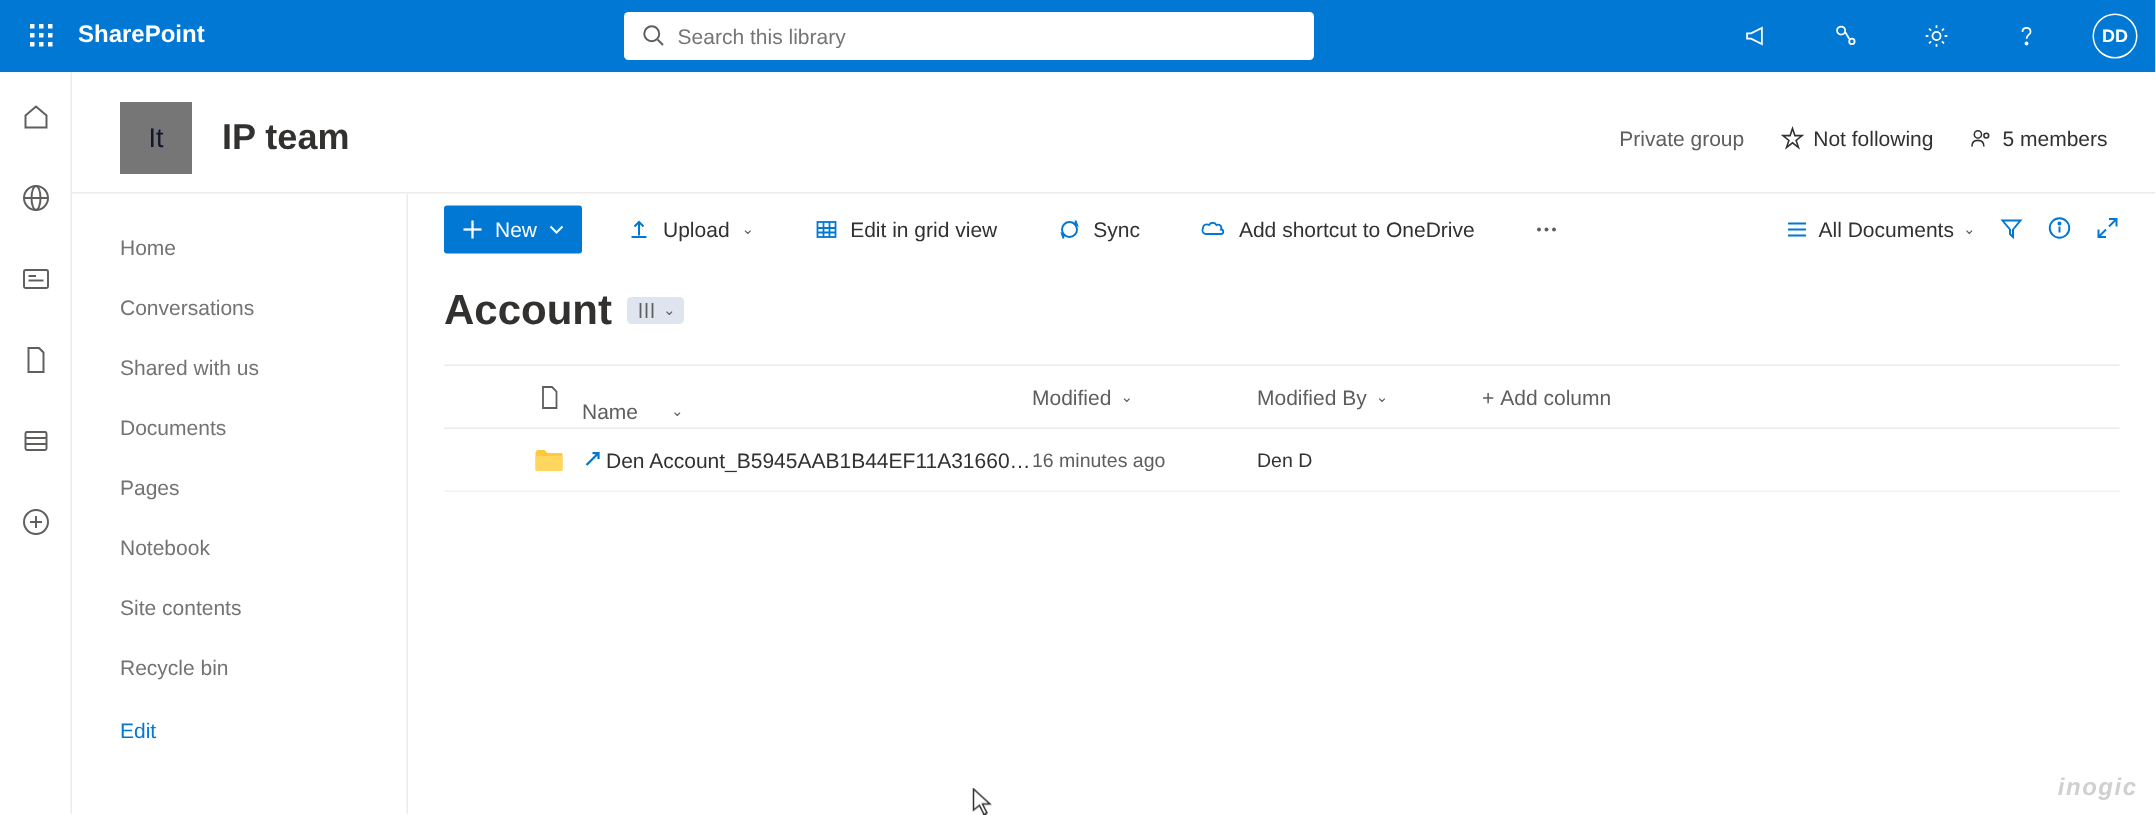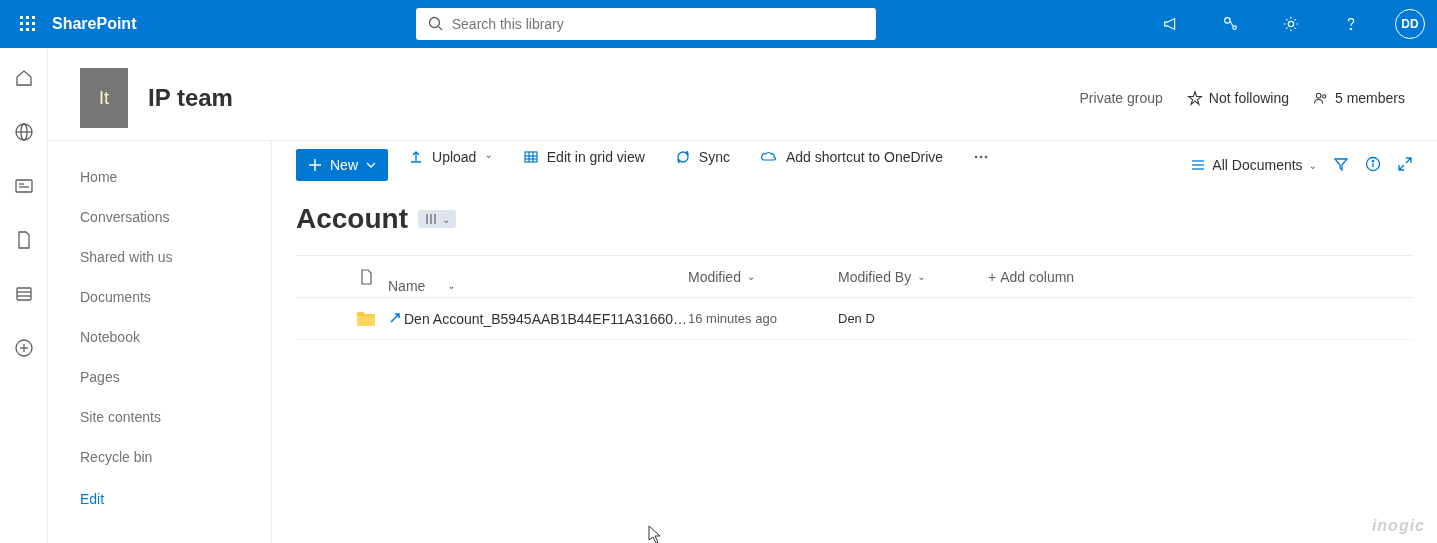--- a/index.html
+++ b/index.html
@@ -19,38 +19,38 @@
     .avatar { width: 30px; height: 30px; border-radius: 50%; border: 1px solid white; display: flex; align-items: center; justify-content: center; font-size: 12px; font-weight: 600; cursor: pointer; }
     
     
     .main-layout { display: flex; height: calc(100vh - 48px); }
     .rail { width: 48px; border-right: 1px solid #edebe9; display: flex; flex-direction: column; align-items: center; padding-top: 14px; gap: 22px; }
     .rail-btn { width: 32px; height: 32px; display: flex; align-items: center; justify-content: center; cursor: pointer; color: #605e5c; }
     .content-area { flex: 1; display: flex; flex-direction: column; }
     
     
     .site-header { display: flex; align-items: center; padding: 20px 32px 12px 32px; border-bottom: 1px solid #edebe9; }
-    .site-logo { width: 48px; height: 60px; background: #767676; color: #fef9c3; display: flex; align-items: center; justify-content: center; font-size: 18px; }
+    .site-logo { width: 48px; height: 48px; background: #767676; color: #0f172a; display: flex; align-items: center; justify-content: center; font-size: 18px; }
     .site-title { font-size: 24px; font-weight: 600; margin-left: 20px; }
     .site-meta { margin-left: auto; display: flex; align-items: center; gap: 24px; font-size: 14px; color: #323130; }
     .meta-item { display: flex; align-items: center; gap: 6px; }
     .meta-gray { color: #605e5c; }
     
     
     .below-header { display: flex; flex: 1; }
     .left-nav { width: 224px; border-right: 1px solid #edebe9; padding: 16px 0; }
     .nav-item { padding: 12px 32px; cursor: pointer; color: #737373; }
     .nav-edit { color: #0078d4; padding: 14px 32px; cursor: pointer; }
     
     .main-pane { flex: 1; display: flex; flex-direction: column; }
     
     
-    .cmd-bar { display: flex; align-items: center; padding: 8px 24px; gap: 10px; }
+    .cmd-bar { display: flex; align-items: center; padding: 8px 24px; gap: 20px; }
     .new-btn { background: #0078d4; color: white; height: 32px; padding: 0 12px; display: flex; align-items: center; gap: 8px; border-radius: 2px; cursor: pointer; font-weight: 400; }
-    .cmd-btn { height: 32px; padding: 0 10px; display: flex; align-items: flex-start; gap: 8px; cursor: pointer; color: #323130; }
+    .cmd-btn { height: 32px; padding: 0 10px; display: flex; align-items: center; gap: 8px; cursor: pointer; color: #323130; }
     .cmd-icon { color: #0078d4; display: flex; align-items: center; }
     .cmd-right { margin-left: auto; display: flex; align-items: center; gap: 16px; }
     .view-sel { display: flex; align-items: center; gap: 6px; cursor: pointer; }
     
     
     .list-area { padding: 0 24px; }
     .list-title-row { display: flex; align-items: center; gap: 10px; margin: 14px 0 20px 0; }
     .list-title { font-size: 28px; font-weight: 600; }
     .list-chip { background: #dfe5ee; padding: 2px 6px; border-radius: 3px; display: flex; align-items: center; gap: 4px; cursor: pointer; color: #605e5c; font-size: 12px; }
     
@@ -197,22 +197,22 @@
       </div>
     </div>
 
     <div class="below-header">
 
       <div class="left-nav">
         <div class="nav-item">Home</div>
         <div class="nav-item">Conversations</div>
         <div class="nav-item">Shared with us</div>
         <div class="nav-item">Documents</div>
+        <div class="nav-item">Pages</div>
         <div class="nav-item">Notebook</div>
-        <div class="nav-item">Pages</div>
         <div class="nav-item">Site contents</div>
         <div class="nav-item">Recycle bin</div>
         <div class="nav-edit">Edit</div>
       </div>
 
       <div class="main-pane">
 
         <div class="cmd-bar">
           <div class="new-btn">
             <svg width="14" height="14" viewBox="0 0 14 14">

